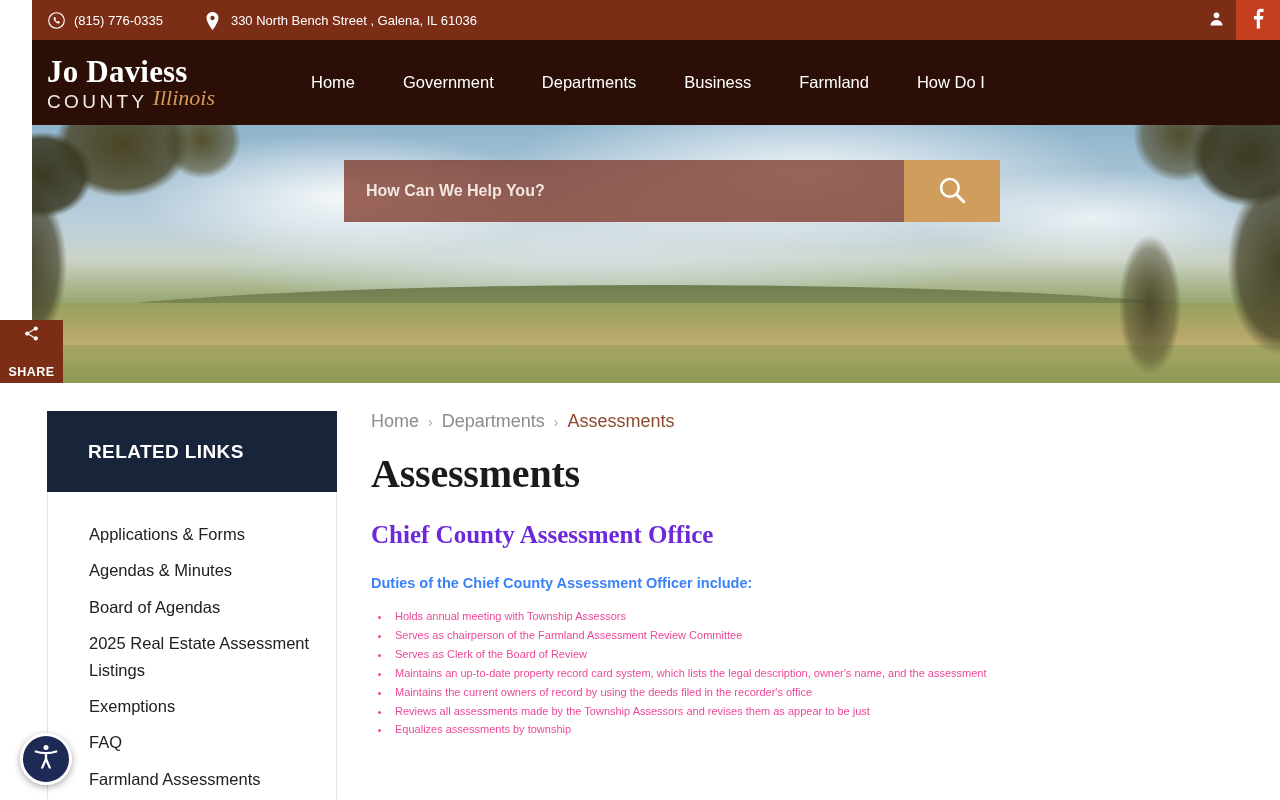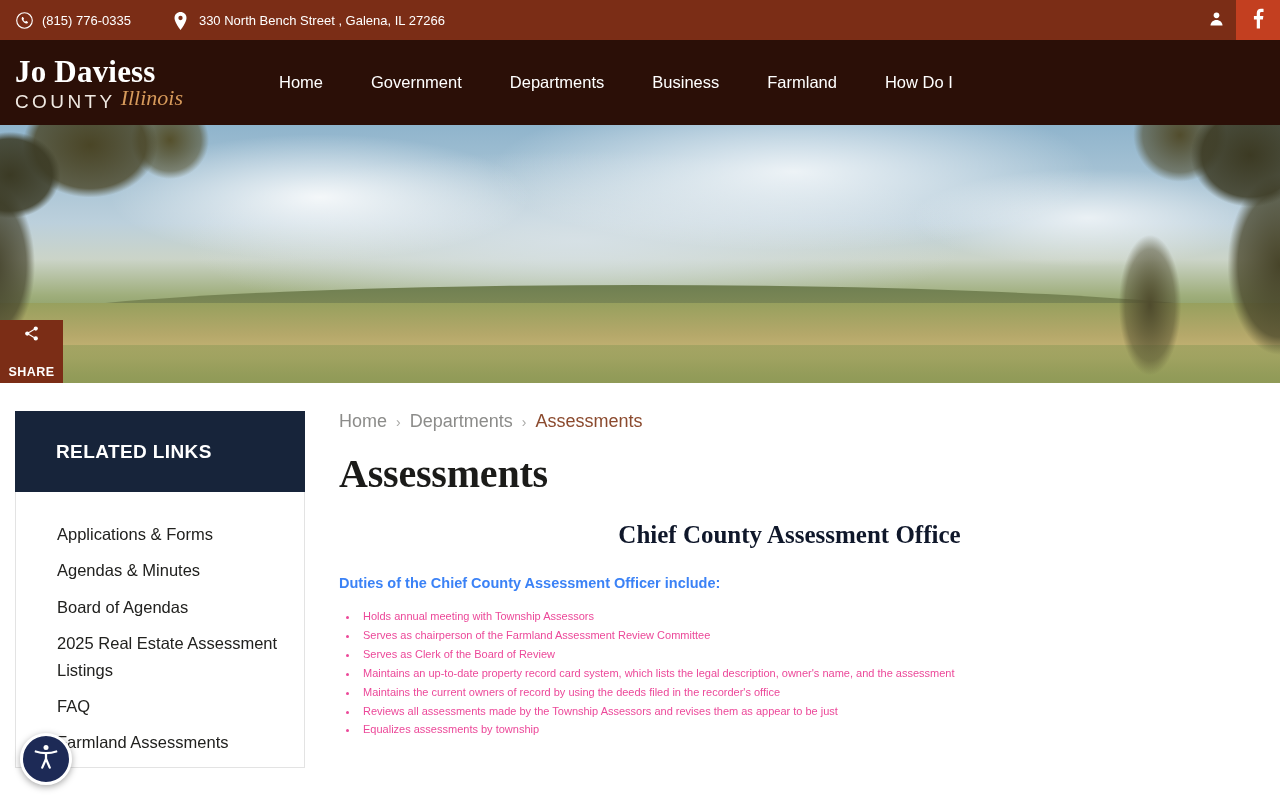--- a/index.html
+++ b/index.html
@@ -234,23 +234,22 @@
     font-size: 40px;
     font-weight: bold;
     color: #1b1b19;
     margin: 8px 0 24px 0;
     letter-spacing: -.2px;
   }
   h2.sub-title {
     font-family: "Liberation Serif", serif;
     font-size: 25px;
     font-weight: bold;
-    color: #0f172a;
+    color: #6d28d9;
     margin: 0 0 26px 0;
-    text-align: center;
   }
   p.lead {
     font-size: 14.5px;
     font-weight: bold;
     color: #3b82f6;
     margin: 0 0 16px 0;
   }
   ul.duties {
     margin: 0; padding-left: 20px;
     color: #ec4899;
@@ -264,21 +263,21 @@
     position: absolute;
     left: 20px; bottom: 15px;
     width: 52px; height: 52px;
     border-radius: 50%;
     background: #1d2a56;
     border: 3px solid #ffffff;
     box-shadow: 0 2px 7px rgba(0,0,0,.35);
     display: flex; align-items: center; justify-content: center;
     z-index: 30;
   }
-  .page { position: relative; width: 1280px; height: 800px; overflow: hidden; }
+  .page { position: relative; width: 1280px; height: 800px; overflow: hidden; padding-left: 32px; }
 </style>
 </head>
 <body>
 
 <div class="page">
 
   <div class="topbar">
     <div class="item">
       <span class="circ-icon">
         <svg width="17" height="17" viewBox="0 0 24 24">
@@ -288,21 +287,21 @@
       </span>
       <span>(815) 776-0335</span>
     </div>
     <div class="item addr">
       <span class="circ-icon">
         <svg width="15" height="18" viewBox="0 0 24 30">
             <path d="M12 0C6.5 0 2 4.4 2 9.9 2 17.3 12 30 12 30s10-12.7 10-20.1C22 4.4 17.5 0 12 0z" fill="#fff"></path>
             <circle cx="12" cy="10" r="3.6" fill="#7b2d16"></circle>
           </svg>
       </span>
-      <span>330 North Bench Street , Galena, IL 27266</span>
+      <span>330 North Bench Street , Galena, IL 61036</span>
     </div>
     <div class="spacer"></div>
     <div class="icon-btn">
       <span>
         <svg width="17" height="17" viewBox="0 0 24 24">
             <circle cx="12" cy="7.5" r="4" fill="#fff"></circle>
             <path d="M3.5 22c0-4.7 3.8-8 8.5-8s8.5 3.3 8.5 8z" fill="#fff"></path>
           </svg>
       </span>
     </div>
@@ -332,20 +331,31 @@
     </div>
   </div>
 
   <div class="hero">
     <div class="sky"></div>
     <div class="ridge"></div>
     <div class="field"></div>
     <div class="field2"></div>
     <div class="tree-l"></div>
     <div class="tree-r"></div>
+    <div class="search-wrap">
+      <input class="search-input" type="text" placeholder="How Can We Help You?" style="">
+      <button class="search-btn">
+        <span>
+          <svg width="30" height="30" viewBox="0 0 28 28">
+              <circle cx="12" cy="12" r="8.2" fill="none" stroke="#fff" stroke-width="2.4"></circle>
+              <line x1="18" y1="18" x2="25" y2="25" stroke="#fff" stroke-width="2.8" stroke-linecap="round"></line>
+            </svg>
+        </span>
+      </button>
+    </div>
   </div>
 
   <div class="share-tab">
     <span>
       <svg width="17" height="17" viewBox="0 0 24 24">
           <circle cx="18" cy="5" r="3" fill="#fff"></circle>
           <circle cx="6" cy="12" r="3" fill="#fff"></circle>
           <circle cx="18" cy="19" r="3" fill="#fff"></circle>
           <line x1="8.6" y1="10.6" x2="15.5" y2="6.4" stroke="#fff" stroke-width="1.6"></line>
           <line x1="8.6" y1="13.4" x2="15.5" y2="17.6" stroke="#fff" stroke-width="1.6"></line>
@@ -356,20 +366,21 @@
 
   <div class="content">
 
     <div class="sidebar">
       <div class="rl-head">RELATED LINKS</div>
       <div class="rl-list">
         <a href="#">Applications &amp; Forms</a>
         <a href="#">Agendas &amp; Minutes</a>
         <a href="#">Board of Agendas</a>
         <a href="#">2025 Real Estate Assessment Listings</a>
+        <a href="#">Exemptions</a>
         <a href="#">FAQ</a>
         <a href="#">Farmland Assessments</a>
       </div>
     </div>
 
     <div class="main">
       <div class="breadcrumb">
         <a href="#">Home</a>
         <span class="sep">›</span>
         <a href="#">Departments</a>

